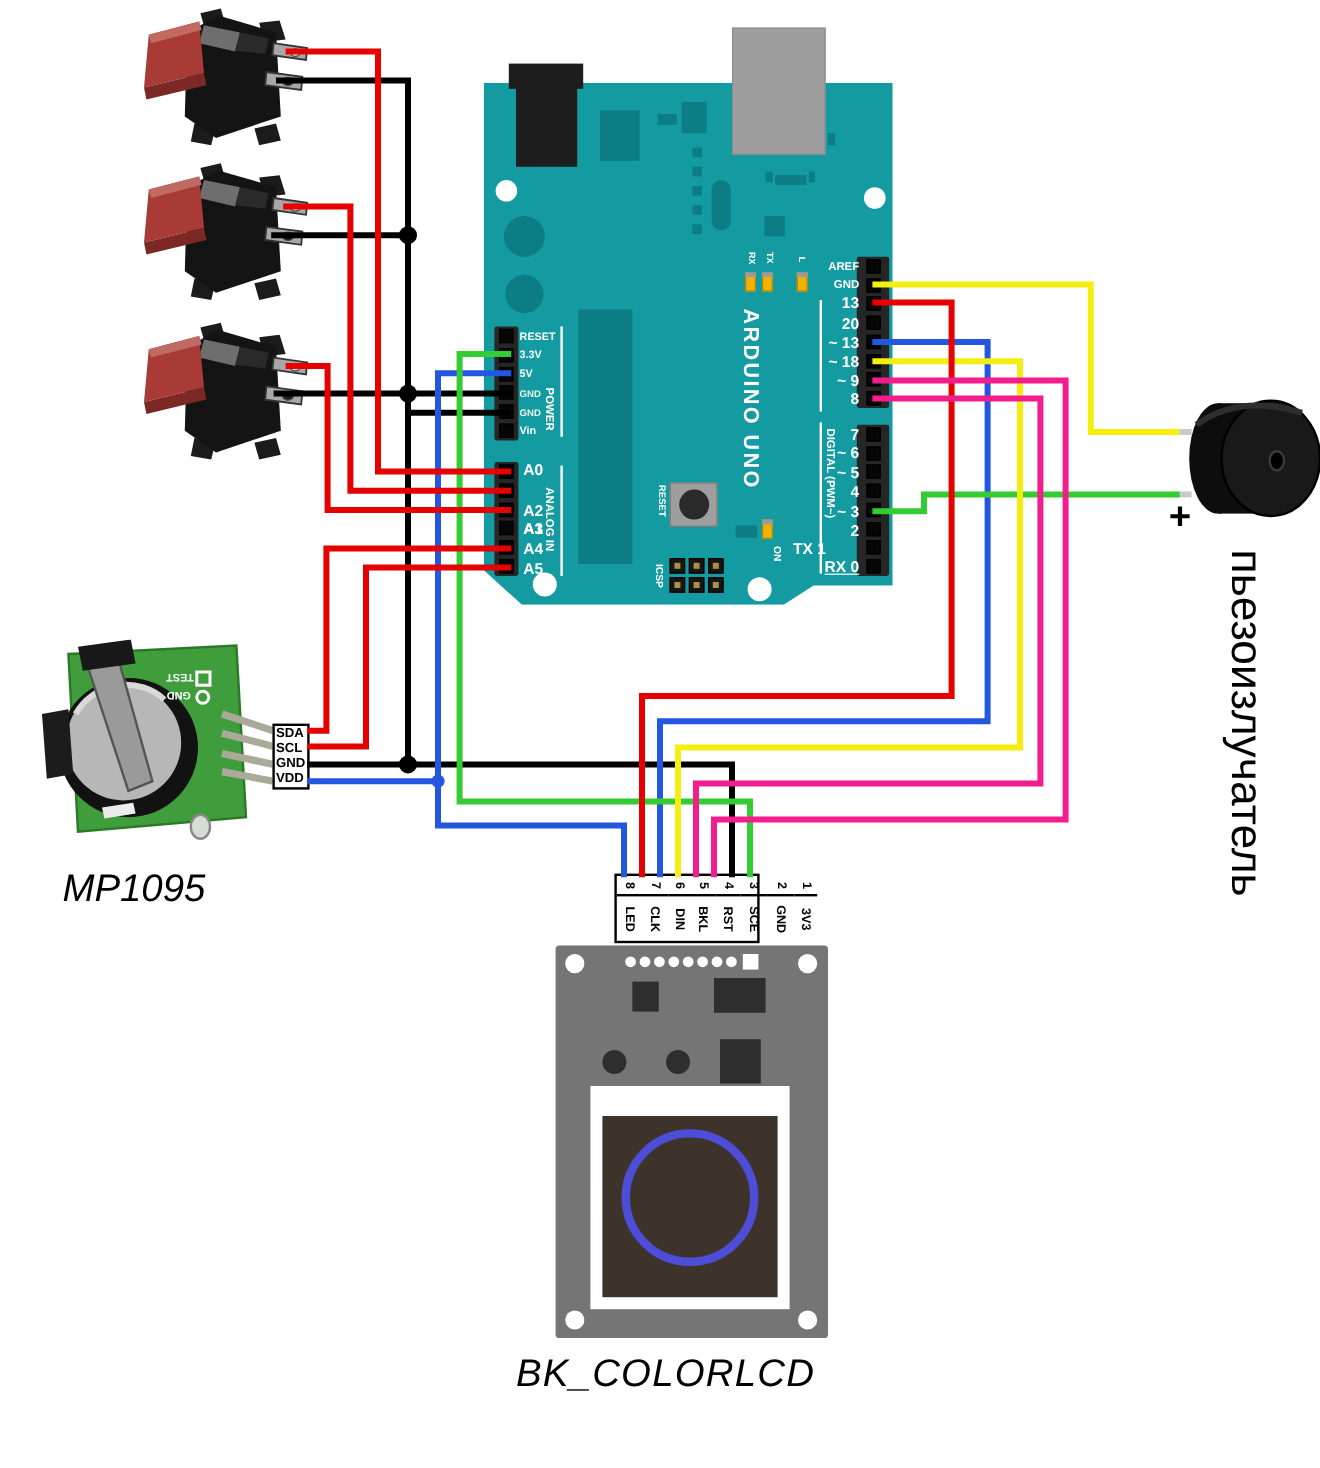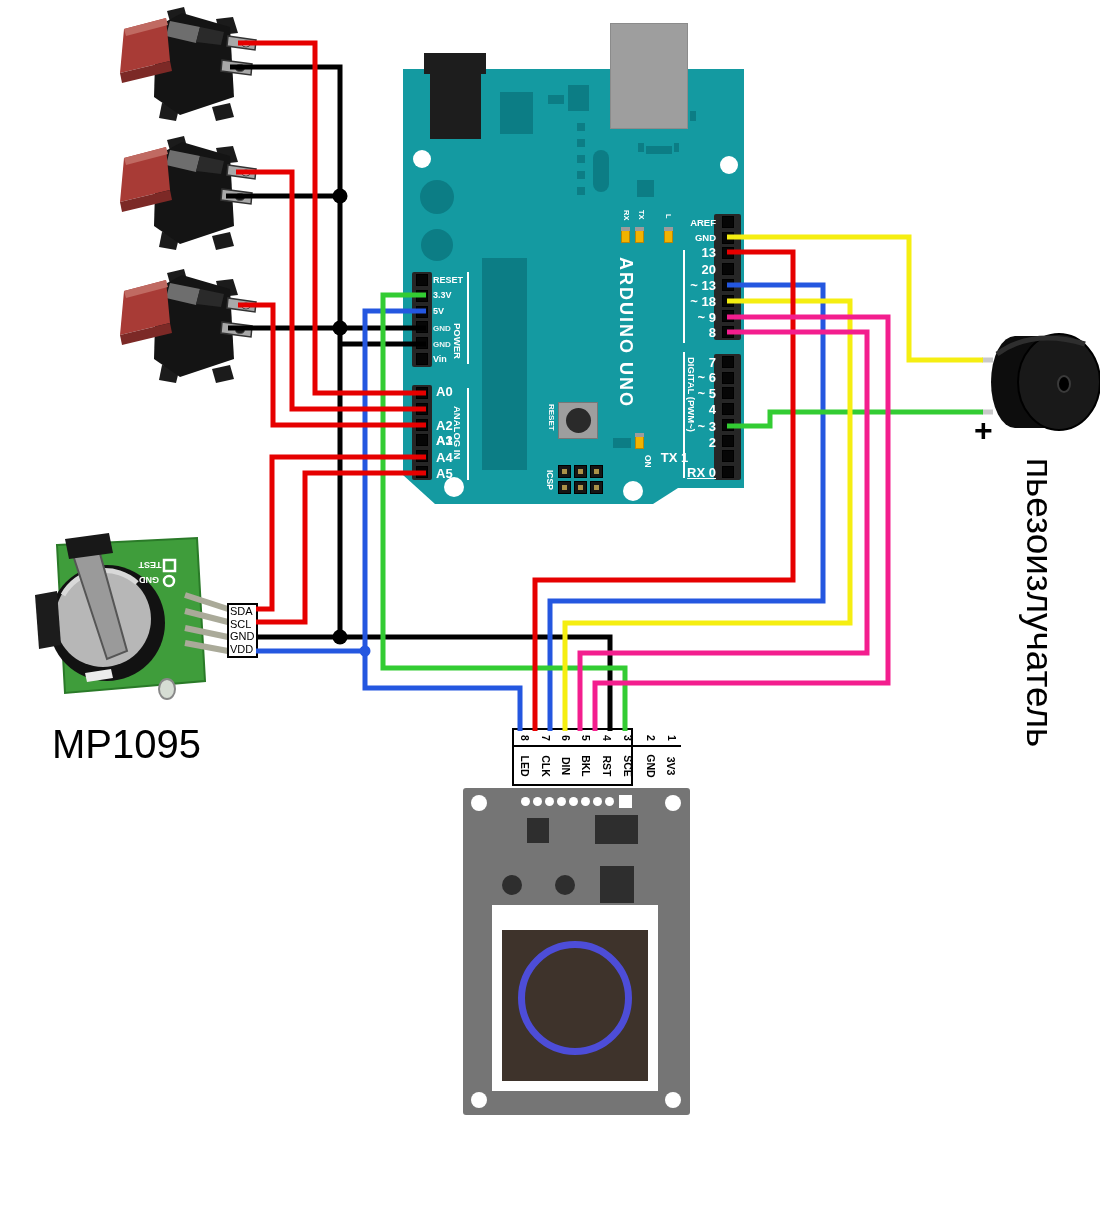--- a/index.html
+++ b/index.html
@@ -34,24 +34,24 @@
   .led::before { content:''; position:absolute; left:-1px; top:-1px; width:9px; height:4px; background:#9c9c9c; }
   .rstbtn { position:absolute; left:155px; top:334px; width:40px; height:37px; background:#9e9e9e; border:1px solid #777; }
   .rstbtn::after { content:''; position:absolute; left:7px; top:5px; width:25px; height:25px; border-radius:50%; background:#2a2a2a; }
   .icsp { position:absolute; left:155px; top:397px; display:grid; grid-template-columns:repeat(3,13px); grid-auto-rows:13px; gap:3px; }
   .ipin { position:relative; background:#161616; border:1px solid #000; }
   .ipin::after { content:''; position:absolute; left:3px; top:3px; right:3px; bottom:3px; background:#ab9148; }
   .jacklip { position:absolute; left:424px; top:53px; width:62px; height:21px; background:#1d1d1d; }
   .jackbody { position:absolute; left:430px; top:72px; width:51px; height:67px; background:#1d1d1d; }
   .usb { position:absolute; left:610px; top:23px; width:78px; height:106px; background:#9e9e9e; border:1px solid #8b8b8b; }
   
-  .caption { position:absolute; color:#000; font-size:40px; }
+  .caption { position:absolute; color:#000; font-size:32px;font-style:italic; }
   
   .mbox { position:absolute; left:227px; top:603px; width:31px; height:55px; background:#fff; border:2px solid #000; padding:0 0 0 1px; }
-  .mbox div { font-size:11px; font-weight:normal; line-height:12.7px; color:#000; }
+  .mbox div { font-size:11px; font-weight:bold; line-height:12.7px; color:#000; }
   
   .cbox { position:absolute; left:512px; top:728px; width:121px; height:58px; background:#fff; border:2px solid #000; display:flex; }
   .ccol { flex:1; display:flex; flex-direction:column; }
   .cnum { height:17px; border-bottom:2px solid #000; display:flex; align-items:center; justify-content:center; }
   .clab { flex:1; display:flex; align-items:center; justify-content:center; }
   .cbox span { transform:rotate(90deg); white-space:nowrap; font-size:10.5px; font-weight:bold; color:#000; }
   
   .lcd { position:absolute; left:463px; top:788px; width:227px; height:327px; background:#757575; border-radius:3px; }
   .ldot { position:absolute; background:#2e2e2e; border-radius:50%; }
   .lrect { position:absolute; background:#2e2e2e; }
@@ -377,20 +377,21 @@
     <div class="lrect" style="left:156px; top:7px; width:13px; height:13px; background:#fff;"></div>
     <div class="lrect" style="left:64px; top:30px; width:22px; height:25px;"></div>
     <div class="lrect" style="left:132px; top:27px; width:43px; height:29px;"></div>
     <div class="ldot" style="left:39px; top:87px; width:20px; height:20px;"></div>
     <div class="ldot" style="left:92px; top:87px; width:20px; height:20px;"></div>
     <div class="lrect" style="left:137px; top:78px; width:34px; height:37px;"></div>
     <div class="bezel"></div>
     <div class="screen"></div>
     <div class="ring"></div>
   </div>
+  <div class="caption" style="left:430px; top:1126px; letter-spacing:1px;">BK_COLORLCD</div>
 
   <svg id="wires" width="1100" height="1223" style="position:absolute; left:0; top:0; pointer-events:none;">
       <polyline points="982,360 993,360" fill="none" stroke="#c9c9c9" stroke-width="5"></polyline>
       <polyline points="982,412 993,412" fill="none" stroke="#c9c9c9" stroke-width="5"></polyline>
       <polyline points="230,67 340,67 340,637" fill="none" stroke="#000000" stroke-width="5"></polyline>
       <polyline points="226,196 340,196" fill="none" stroke="#000000" stroke-width="5"></polyline>
       <polyline points="228,328 426,328" fill="none" stroke="#000000" stroke-width="5"></polyline>
       <polyline points="340,344 426,344" fill="none" stroke="#000000" stroke-width="5"></polyline>
       <polyline points="256,637 610,637 610,731" fill="none" stroke="#000000" stroke-width="5"></polyline>
       <polyline points="426,311 365,311 365,688 520,688 520,731" fill="none" stroke="#2457e0" stroke-width="5"></polyline>

